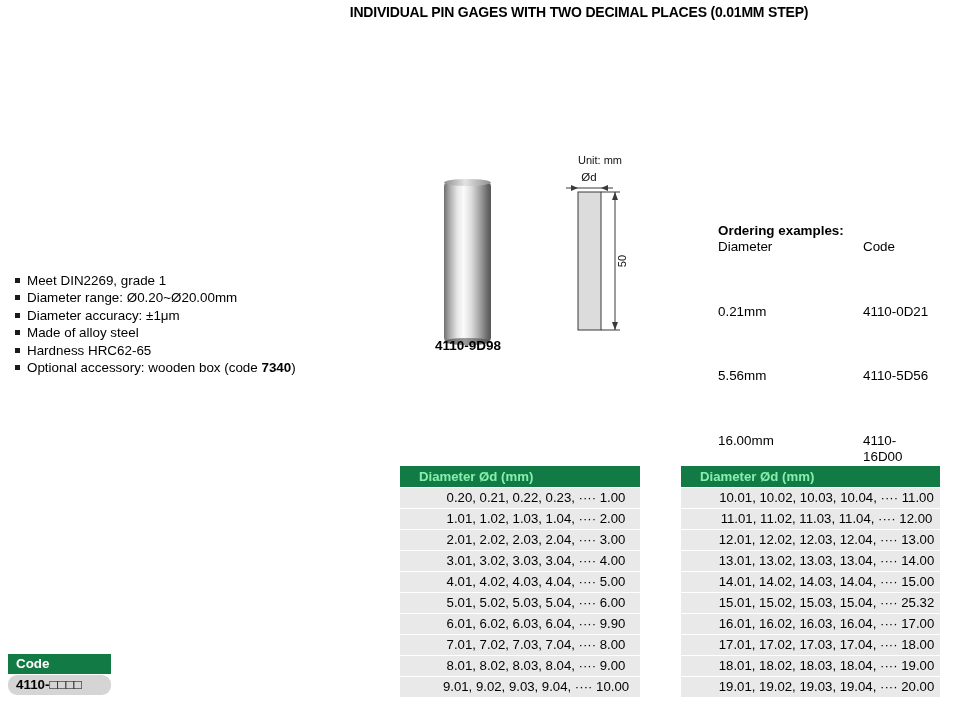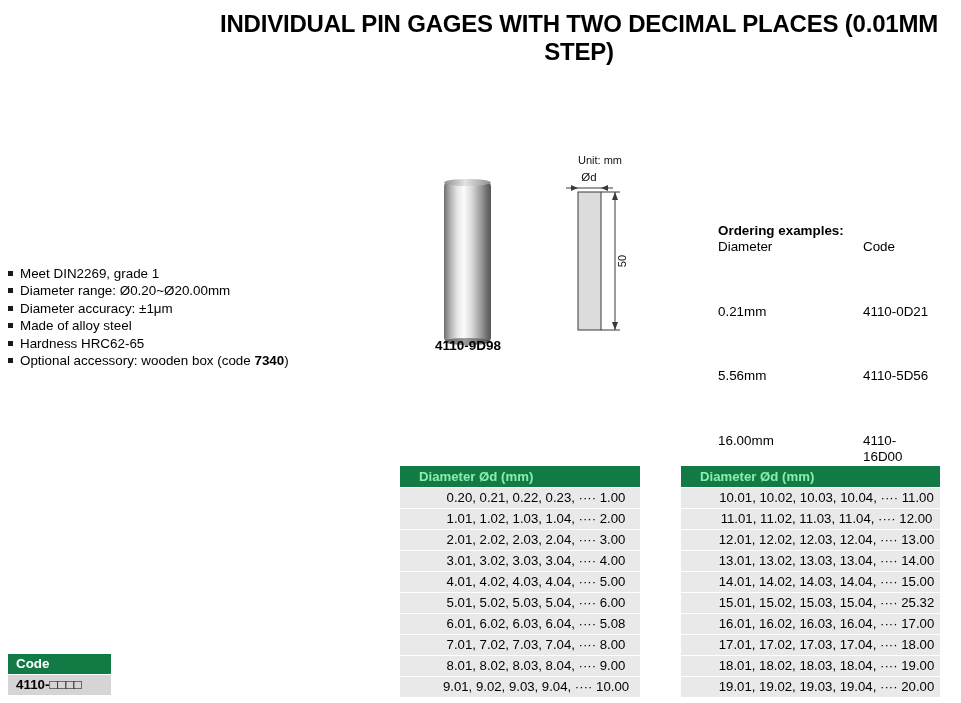--- a/index.html
+++ b/index.html
@@ -1,23 +1,23 @@
 <!DOCTYPE html>
 <html style="--green: #127a45; --row-gray: #e9e9e9;"><head>
 <meta charset="utf-8">
 <style>
   :root{ --green:#127a45; --row-gray:#e9e9e9; }
   html,body{margin:0;padding:0;}
   body{font-family:"Liberation Sans","DejaVu Sans",sans-serif;background:#ffffff;}
   .page{position:relative;width:961px;height:703px;background:#fff;color:#000;overflow:hidden;}
 
   .title{position:absolute;left:200px;top:4px;width:758px;text-align:center;
-         font-size:24px;font-weight:bold;letter-spacing:-0.2px;margin-top:6px;}
+         font-size:14px;font-weight:bold;letter-spacing:-0.2px;}
 
-  .features{position:absolute;left:8px;top:265px;list-style:none;margin:0;padding:0;
+  .features{position:absolute;left:8px;top:265px;list-style:none;margin:7px;padding:0;
             font-size:13.4px;line-height:17.4px;}
   .features li{display:flex;align-items:flex-start;}
   .bullet{flex:none;width:5px;height:5px;background:#1a1a1a;margin:6px 7px 0 0;}
 
   .pin{position:absolute;left:444px;top:181px;width:47px;height:162px;}
   .pin-body{position:absolute;left:0;top:0;width:47px;height:162px;border-radius:8px/5px;
     background:linear-gradient(to right,#6f6f6f 0%,#ababab 12%,#e6e6e6 28%,#fbfbfb 42%,#dddddd 58%,#9d9d9d 78%,#646464 94%,#585858 100%);}
   .pin-cap{position:absolute;left:0;top:-2px;width:47px;height:7px;border-radius:50%;
     background:linear-gradient(to right,#8e8e8e,#e3e3e3 45%,#8e8e8e);}
   .pin-base{position:absolute;left:0;bottom:-2px;width:47px;height:7px;border-radius:50%;
@@ -27,21 +27,21 @@
 
   .drawing{position:absolute;left:556px;top:150px;}
   .drawing text{font-family:inherit;fill:#111;}
 
   .ordering{position:absolute;left:718px;top:223px;width:215px;font-size:13.4px;line-height:16.4px;}
   .ord-title{font-weight:bold;}
   .ord-grid{display:grid;grid-template-columns:97px auto;gap:48px;}
 
   .code-block{position:absolute;left:8px;top:654px;width:103px;font-size:13.4px;}
   .code-header{background:var(--green);color:#fff;font-weight:bold;padding:2px 8px;height:16px;line-height:16px;}
-  .code-value{background:#d5d5d5;color:#000;font-weight:bold;padding:2px 8px;height:16px;line-height:16px;margin-top:1px;}
+  .code-value{background:#d5d5d5;color:#000;font-weight:bold;padding:2px 8px;height:16px;line-height:16px;margin-top:1px;border-radius:9px;}
 
   .dtable{position:absolute;top:466px;}
   .dtable.left{left:400px;width:240px;}
   .dtable.right{left:681px;width:259px;}
   .thead{background:var(--green);color:#86efac;font-weight:bold;font-size:13.2px;
          height:21px;line-height:21px;padding-left:19px;}
   .trow{background:var(--row-gray);height:20px;line-height:20px;text-align:center;
         font-size:13.2px;margin-top:1px;white-space:nowrap;padding-left:32px;}
 </style>
 </head>
@@ -121,21 +121,21 @@
   </div>
 
   <div class="dtable left">
     <div class="thead">Diameter Ød (mm)</div>
     <div class="trow">0.20, 0.21, 0.22, 0.23, ···· 1.00</div>
     <div class="trow">1.01, 1.02, 1.03, 1.04, ···· 2.00</div>
     <div class="trow">2.01, 2.02, 2.03, 2.04, ···· 3.00</div>
     <div class="trow">3.01, 3.02, 3.03, 3.04, ···· 4.00</div>
     <div class="trow">4.01, 4.02, 4.03, 4.04, ···· 5.00</div>
     <div class="trow">5.01, 5.02, 5.03, 5.04, ···· 6.00</div>
-    <div class="trow">6.01, 6.02, 6.03, 6.04, ···· 5.08</div>
+    <div class="trow">6.01, 6.02, 6.03, 6.04, ···· 9.90</div>
     <div class="trow">7.01, 7.02, 7.03, 7.04, ···· 8.00</div>
     <div class="trow">8.01, 8.02, 8.03, 8.04, ···· 9.00</div>
     <div class="trow">9.01, 9.02, 9.03, 9.04, ···· 10.00</div>
   </div>
 
   <div class="dtable right">
     <div class="thead">Diameter Ød (mm)</div>
     <div class="trow">10.01, 10.02, 10.03, 10.04, ···· 11.00</div>
     <div class="trow">11.01, 11.02, 11.03, 11.04, ···· 12.00</div>
     <div class="trow">12.01, 12.02, 12.03, 12.04, ···· 13.00</div>

